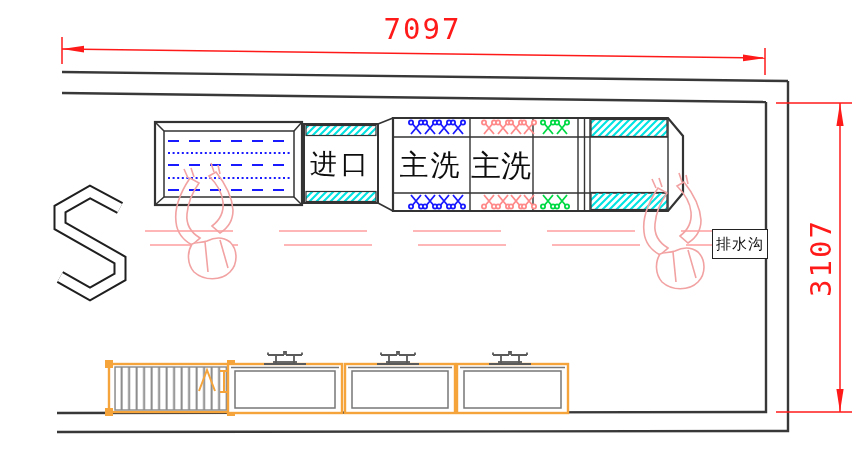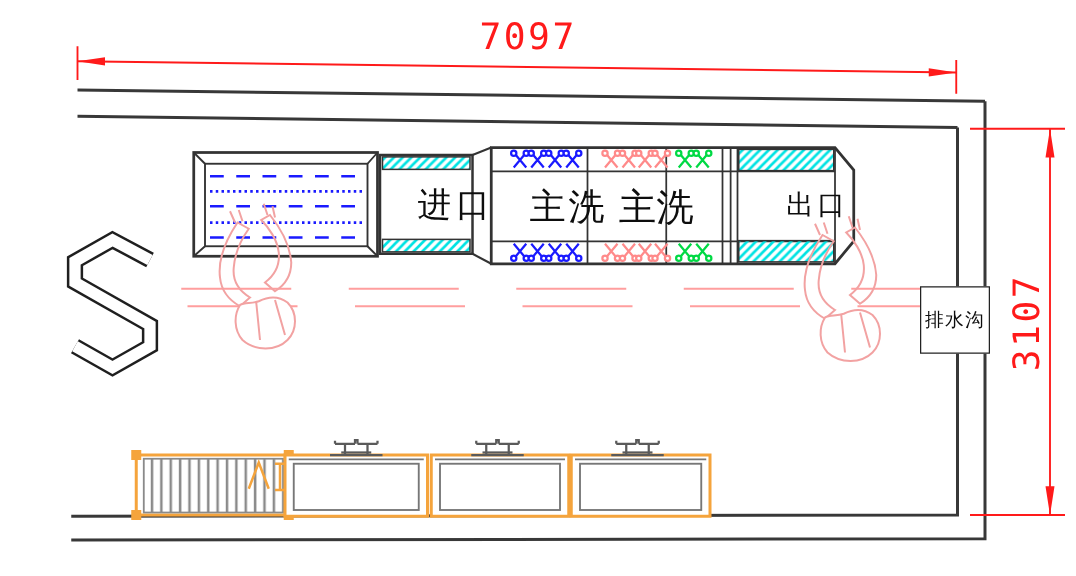--- a/index.html
+++ b/index.html
@@ -3,27 +3,27 @@
 <meta charset="utf-8">
 <style>
   html,body{margin:0;padding:0;background:#ffffff;}
   #stage{position:relative;width:861px;height:461px;background:#fff;overflow:hidden;
          font-family:"Liberation Sans",sans-serif;}
   #stage svg{position:absolute;left:0;top:0;}
   .txt{position:absolute;color:#111;white-space:nowrap;display:flex;
        align-items:center;justify-content:center;}
   .dimtxt{font-family:"DejaVu Sans Mono",monospace;color:#ff1a1a;font-size:29px;
           letter-spacing:2px;font-weight:400;}
-  .mlabel{font-family:Liberation Mono, monospace;color:#0d0d0d;margin-left:24px;}
+  .mlabel{font-family:Liberation Mono, monospace;color:#0d0d0d;}
   #lbl-inlet{left:303px;top:137px;width:76px;height:54px;font-size:27px;letter-spacing:4px;}
   #lbl-wash1{left:390px;top:138px;width:81px;height:55px;font-size:29px;letter-spacing:2px;}
   #lbl-wash2{left:464px;top:138px;width:74px;height:56px;font-size:30px;}
   #lbl-rinse{left:522px;top:137px;width:70px;height:58px;font-size:32px;}
   #lbl-outlet{left:592px;top:138px;width:76px;height:52px;font-size:22px;letter-spacing:3px;}
-  #lbl-drain{left:712px;top:229px;height:20px;padding:16px 3px;font-size:15px;letter-spacing:1px;
+  #lbl-drain{left:712px;top:229px;height:20px;padding:4px 3px;font-size:15px;letter-spacing:1px;
              background:#fff;border:1px solid #222;}
   #dim-top{left:330px;top:12px;width:185px;height:34px;}
   #dim-right{left:775px;top:241px;width:92px;height:34px;transform:rotate(-90deg);}
   #lbl-company{left:10px;top:284px;width:170px;height:56px;font-size:43px;font-weight:bold;
                letter-spacing:5px;color:#ffffff;-webkit-text-stroke:2px #1a1a1a;}
 </style>
 </head>
 <body>
 
 <div id="stage">
@@ -189,18 +189,17 @@
     </g>
   </g>
 </svg>
 
 <div class="txt dimtxt" id="dim-top">7097</div>
 <div class="txt dimtxt" id="dim-right">3107</div>
 
 <div class="txt mlabel" id="lbl-inlet">进口</div>
 <div class="txt mlabel" id="lbl-wash1">主洗</div>
 <div class="txt mlabel" id="lbl-wash2">主洗</div>
-<div class="txt mlabel" id="lbl-outlet">出口</div>
 
 <div class="txt mlabel" id="lbl-drain">排水沟</div>
 
 
 </div>
 
 </body></html>

